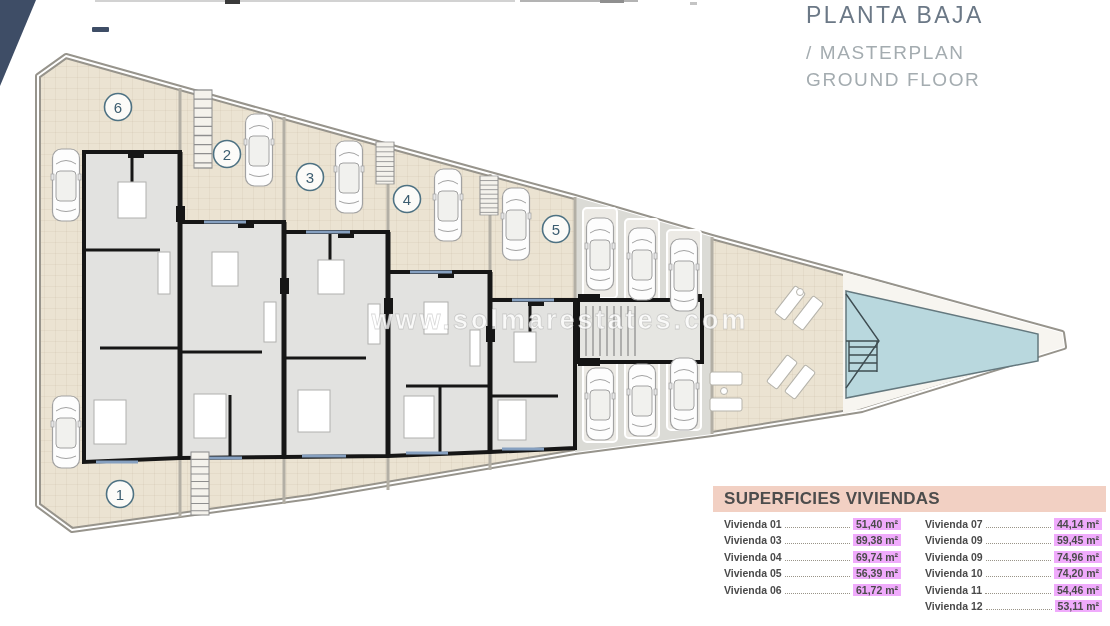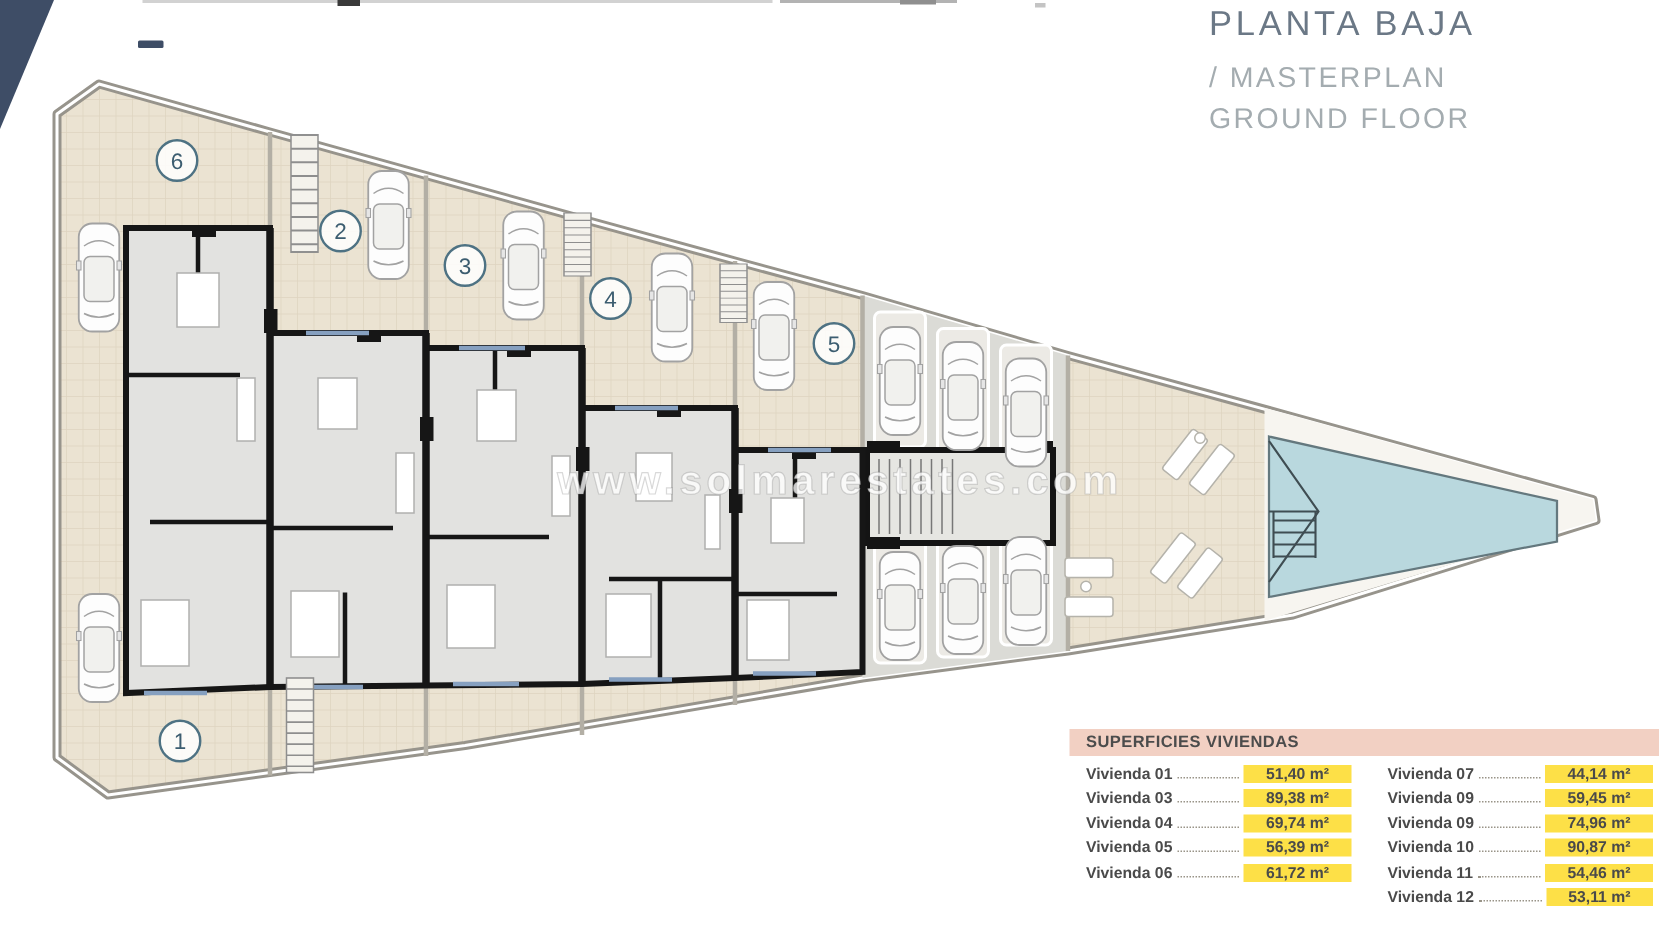--- a/index.html
+++ b/index.html
@@ -25,28 +25,28 @@
   }
   .title-secondary{
     margin-top:10px;font-size:19px;letter-spacing:1.6px;line-height:27px;
     color:#a4acb0;font-weight:normal;
   }
 
   .plan-svg{position:absolute;left:0;top:0;}
 
   .surface-table{position:absolute;left:713px;top:486px;width:393px;}
   .table-header{
-    background:#f2d0c3;color:#4c4c4c;font-size:11px;font-weight:bold;
+    background:#f2d0c3;color:#4c4c4c;font-size:17px;font-weight:bold;
     letter-spacing:0.3px;padding:3px 6px 3px 11px;margin-bottom:6px;
   }
   .table-cols{display:flex;gap:24px;padding:0 4px 0 11px;}
   .table-col{flex:1;}
   .area-row{display:flex;align-items:baseline;height:16.4px;font-size:10.5px;font-weight:bold;color:#4a4a4a;}
   .area-row .dots{flex:1;border-bottom:1.5px dotted #999488;margin:0 3px 3px 3px;min-width:10px;}
-  .area-row .val{background:#fde047;padding:0 15px;white-space:nowrap;}
+  .area-row .val{background:#f0abfc;padding:0 3px;white-space:nowrap;}
 </style>
 </head>
 <body>
 
 <div class="page">
 
   <div class="corner-triangle"></div>
   <div class="corner-dash"></div>
 
   <div>
@@ -270,21 +270,21 @@
             <span class="val">59,45 m²</span>
           </div>
         <div class="area-row">
             <span>Vivienda 09</span>
             <span class="dots"></span>
             <span class="val">74,96 m²</span>
           </div>
         <div class="area-row">
             <span>Vivienda 10</span>
             <span class="dots"></span>
-            <span class="val">90,87 m²</span>
+            <span class="val">74,20 m²</span>
           </div>
         <div class="area-row">
             <span>Vivienda 11</span>
             <span class="dots"></span>
             <span class="val">54,46 m²</span>
           </div>
         <div class="area-row">
             <span>Vivienda 12</span>
             <span class="dots"></span>
             <span class="val">53,11 m²</span>

